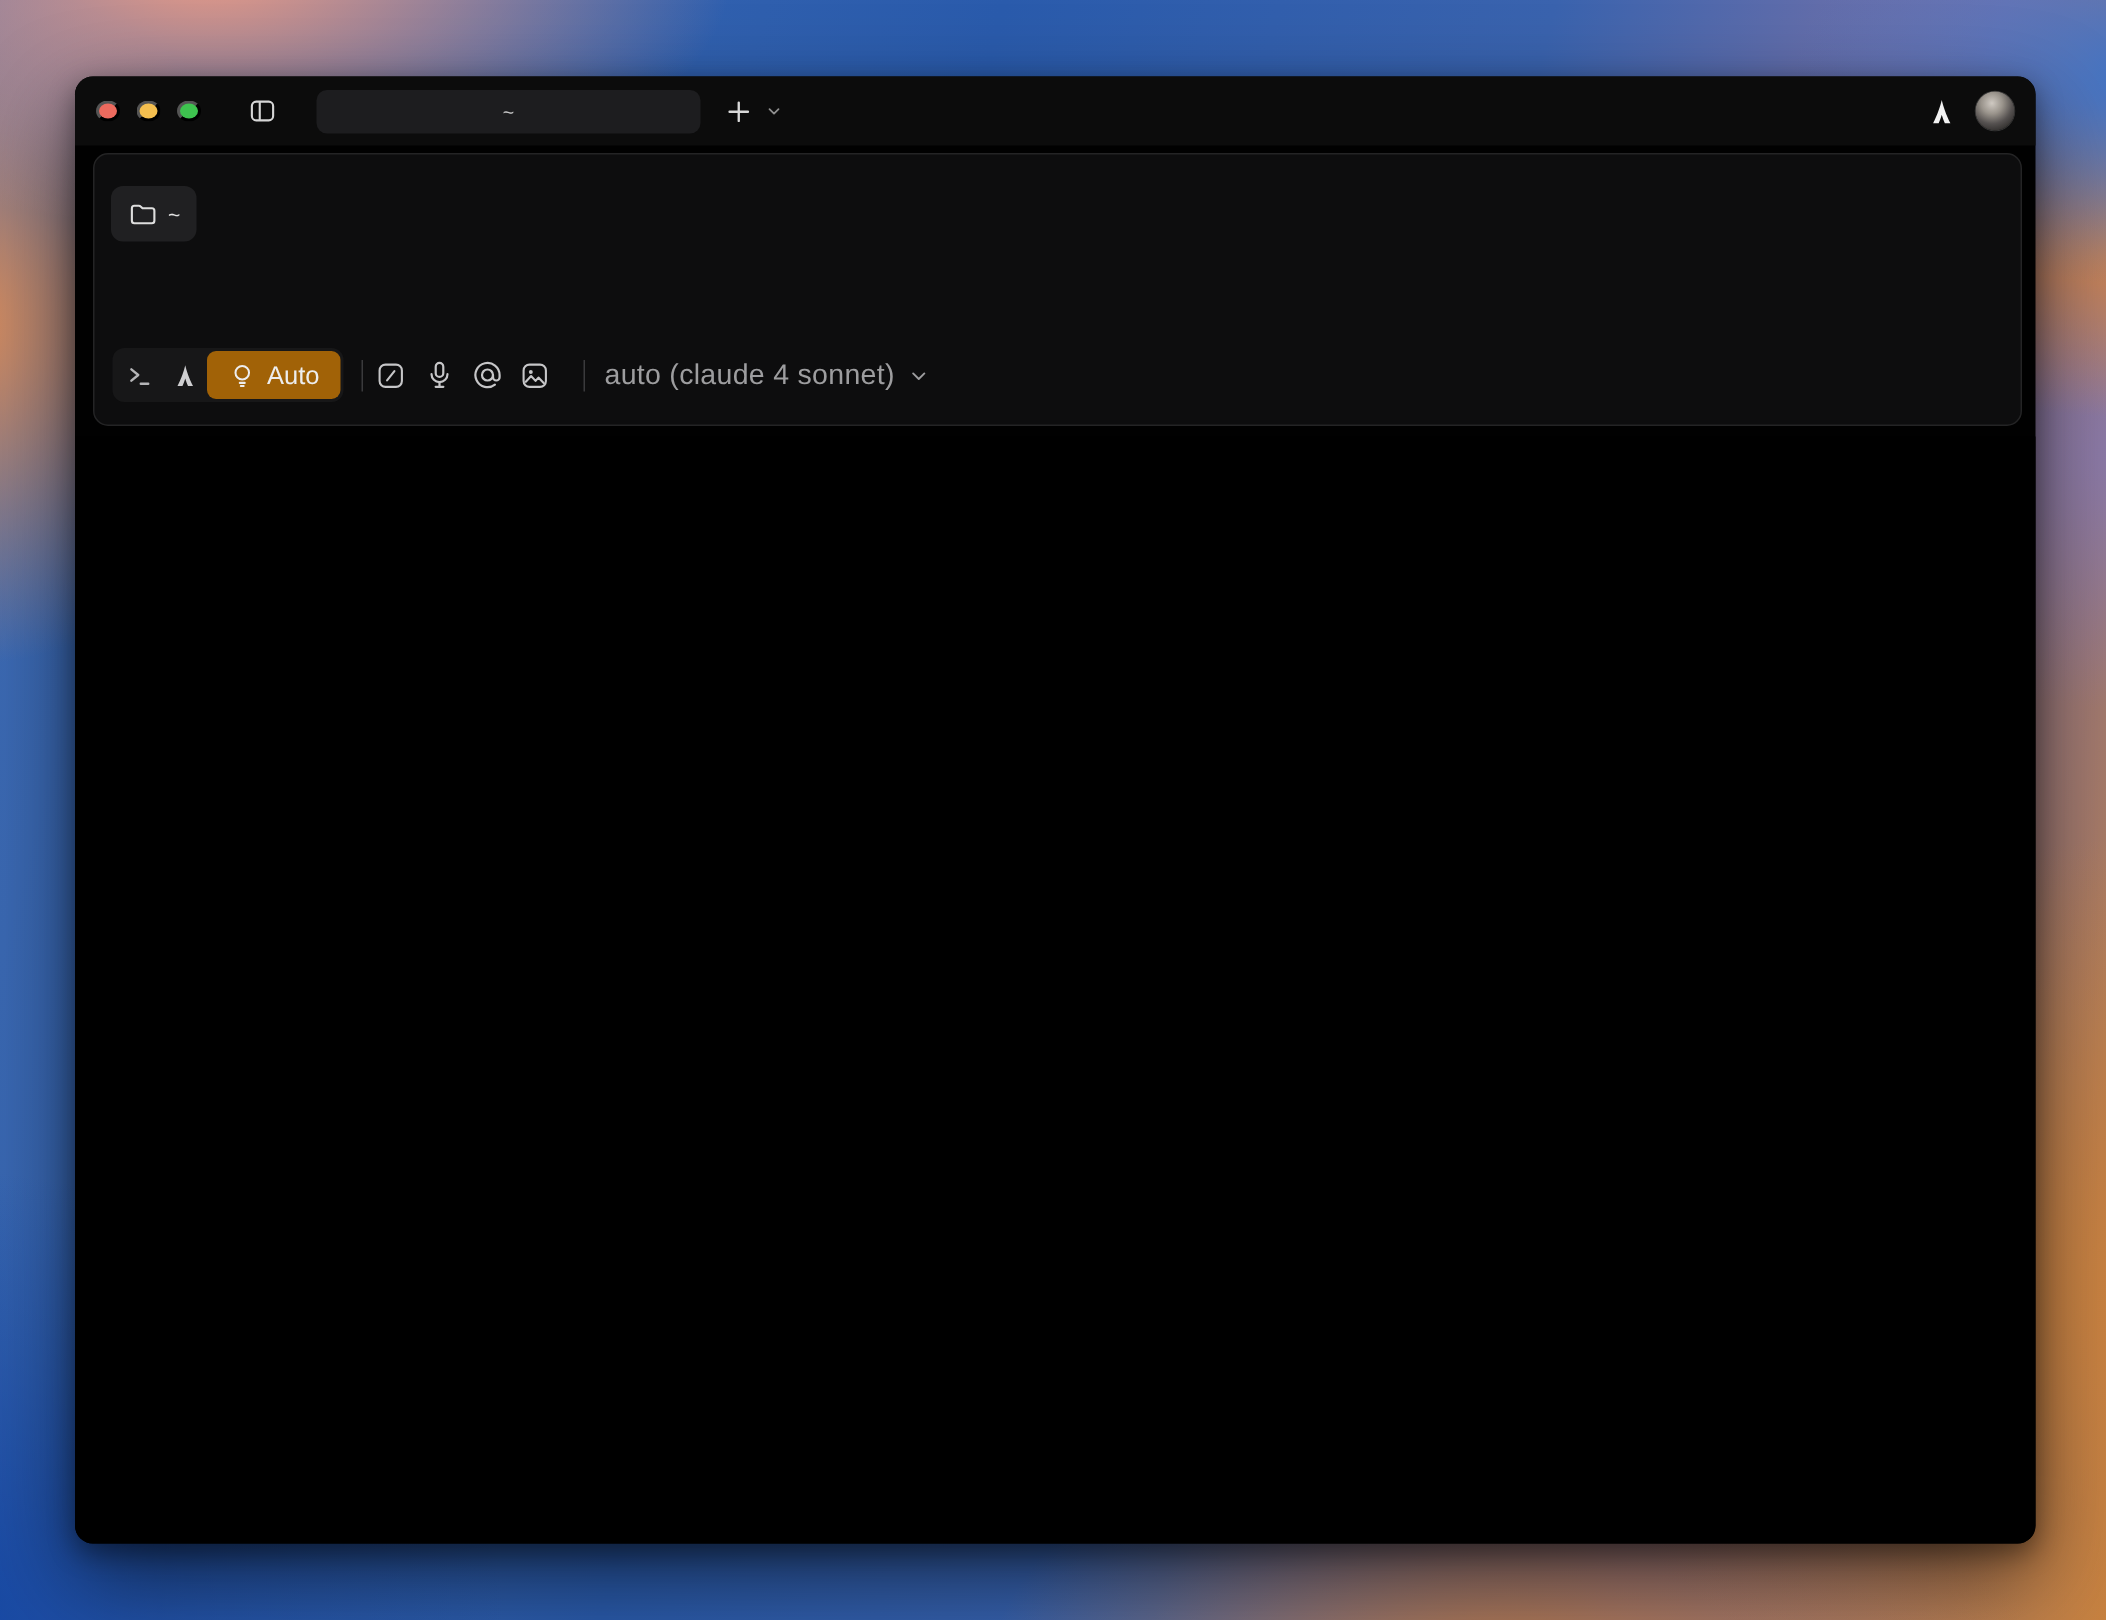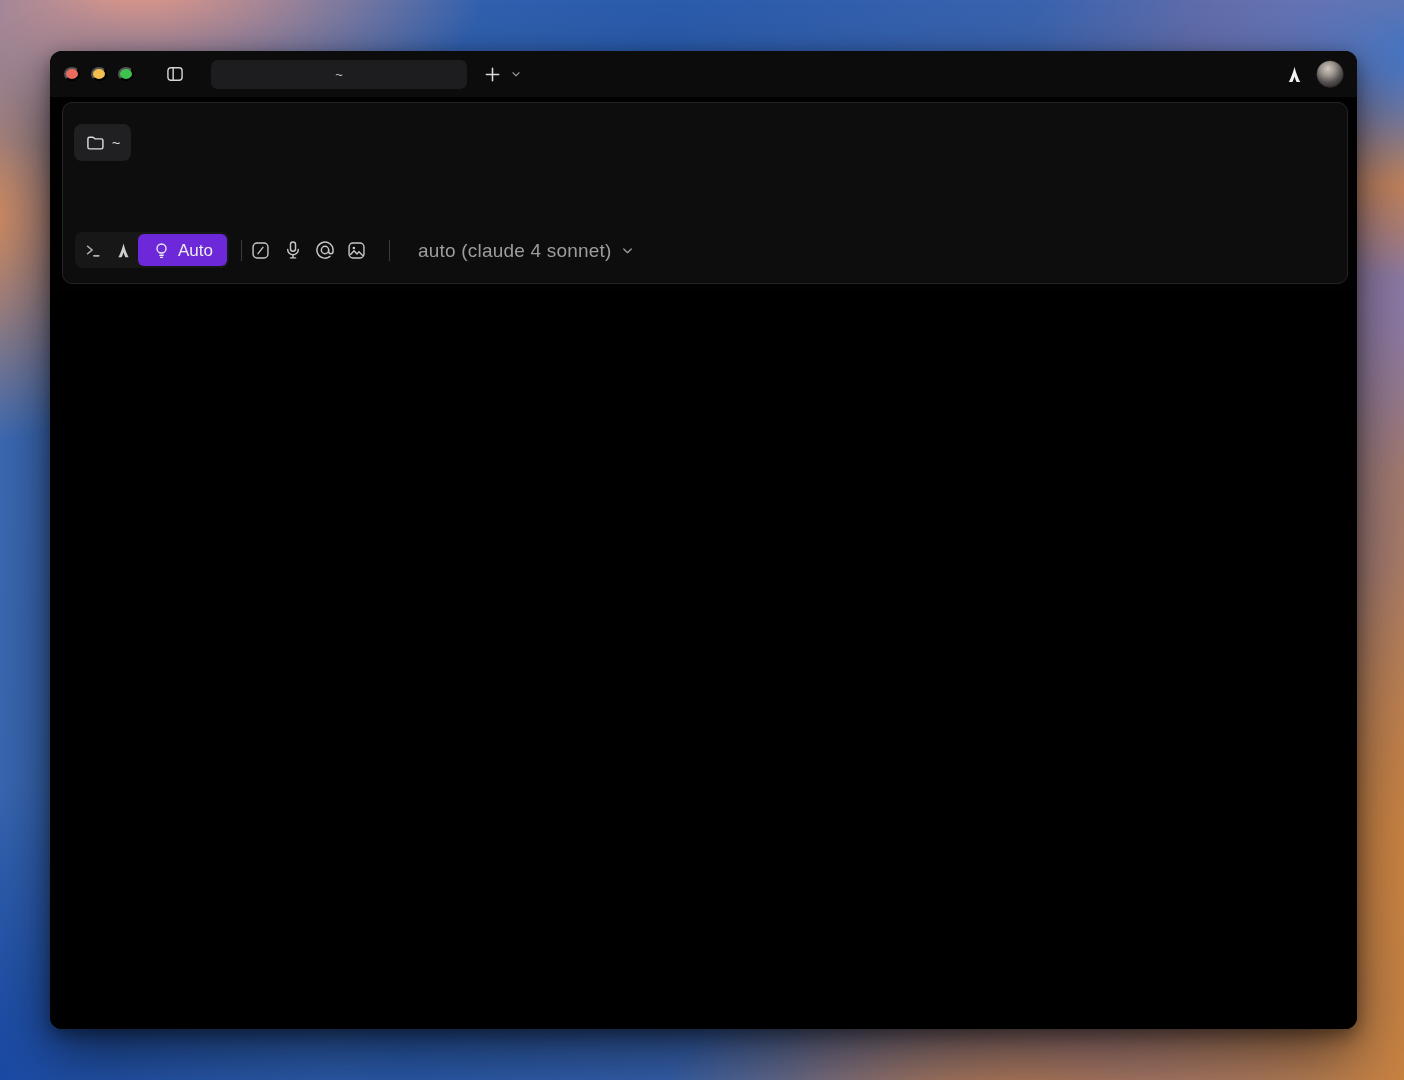--- a/index.html
+++ b/index.html
@@ -53,31 +53,31 @@
   .dir-chip .lbl{font-size:14px;color:#e3e3e3;}
   .dir-chip svg{display:block;}
 
   .toolbar{position:absolute;left:12px;right:12px;bottom:15px;height:36px;display:flex;align-items:center;}
   .mode-ctl{display:flex;align-items:stretch;height:36px;background:#171718;border-radius:8px;
     padding:2px;box-sizing:border-box;}
   .seg{display:flex;align-items:center;justify-content:center;border:none;background:none;
     color:#b5b5b7;padding:0;}
   .seg.terminal{width:31px;}
   .seg.agent{width:30px;color:#cfcfd1;}
-  .seg.auto{background:#6d28d9;border-radius:6px;padding:0 14px;gap:7px;color:#ededee;}
+  .seg.auto{background:#a16207;border-radius:6px;padding:0 14px;gap:7px;color:#ededee;}
   .seg.auto .lbl{font-size:17px;line-height:1;color:#ededee;}
 
   .vdiv{width:1px;height:21px;background:#3a3a3c;}
   .vdiv.d1{margin-left:12px;}
   .vdiv.d2{margin-left:16px;}
   .icon-btn{width:32px;height:32px;display:flex;align-items:center;justify-content:center;
     background:none;border:none;padding:0;color:#c6c6c8;}
   .icon-btn.first{margin-left:3px;}
 
-  .model-sel{margin-left:28px;display:flex;align-items:center;gap:9px;background:none;border:none;
+  .model-sel{margin-left:13px;display:flex;align-items:center;gap:9px;background:none;border:none;
     padding:0;color:#9d9d9f;}
   .model-sel .lbl{font-size:19px;line-height:1;color:#9d9d9f;letter-spacing:.2px;}
 
   .content{position:absolute;left:0;right:0;top:240px;bottom:0;background:#000;border-radius:0 0 12px 12px;}
   svg{display:block;}
 </style>
 </head>
 <body>
 
 <div class="desktop">

